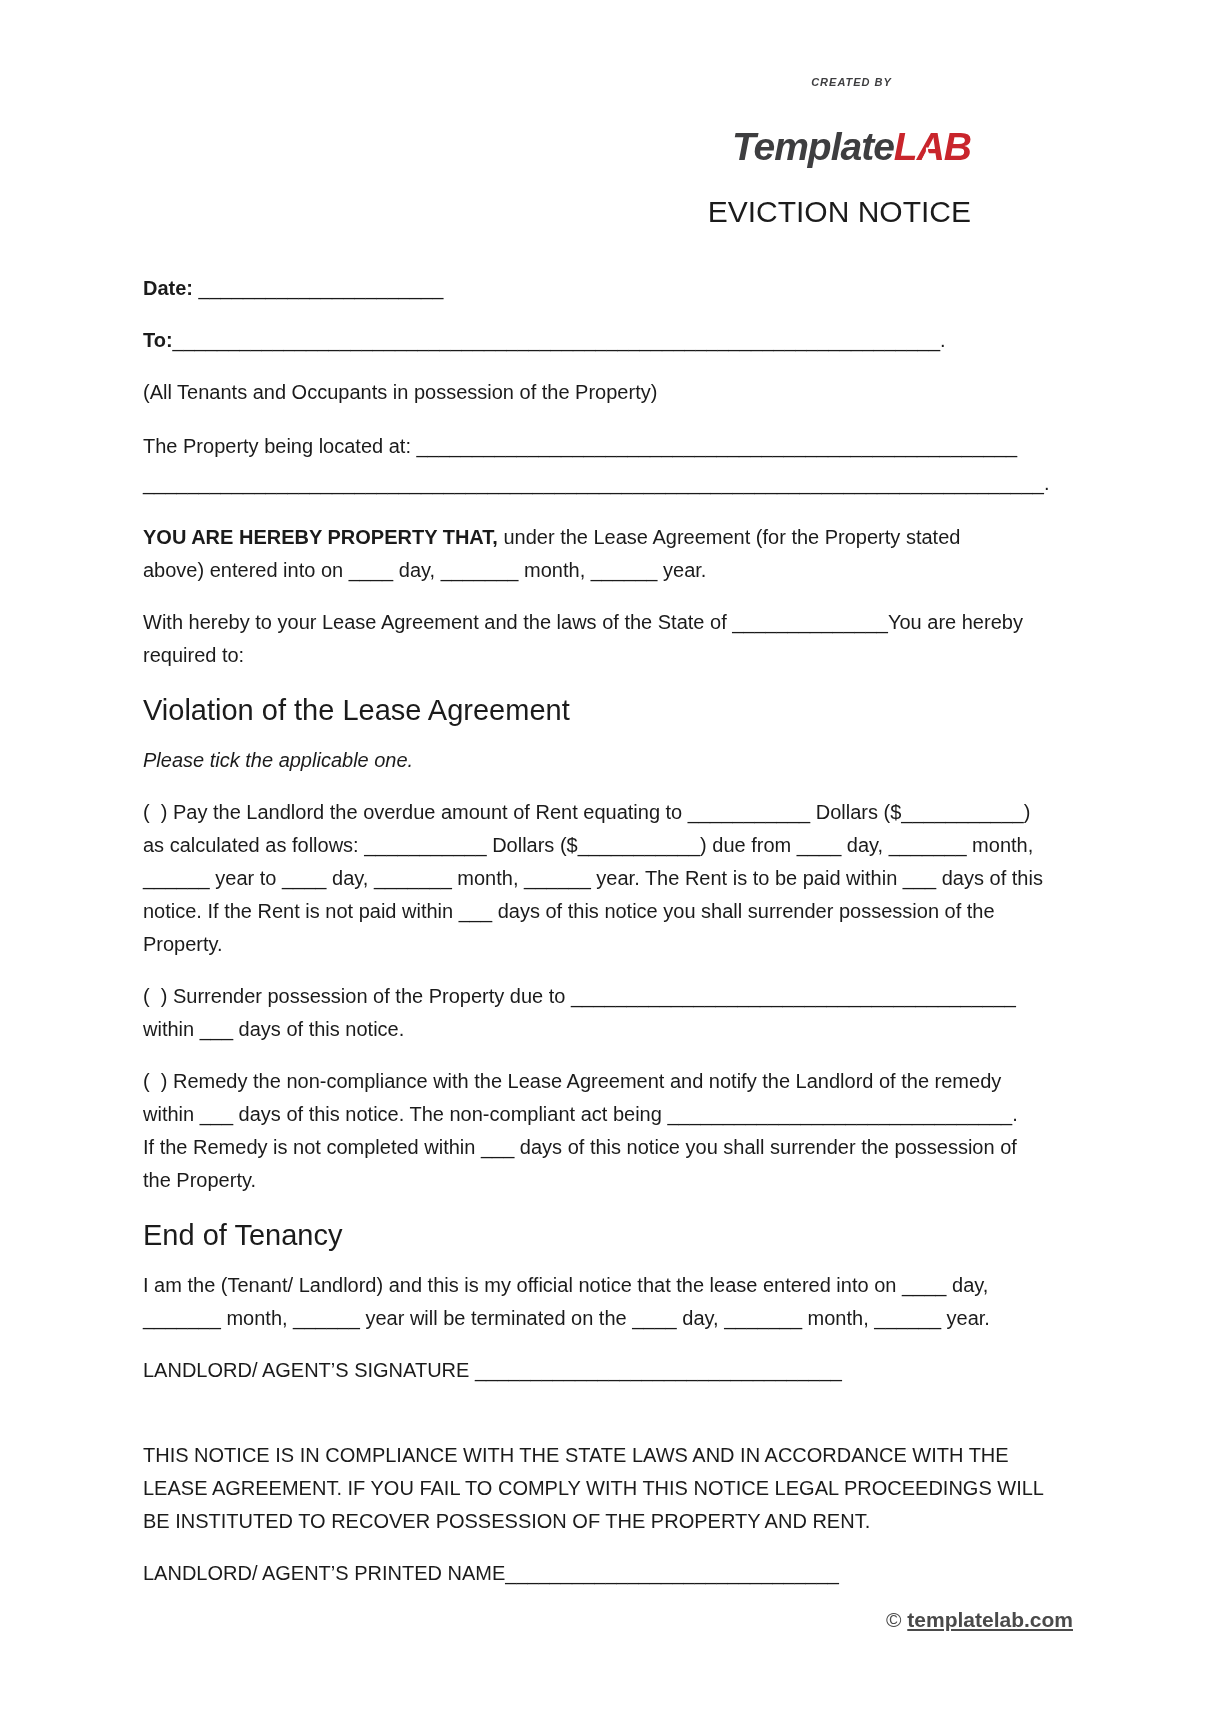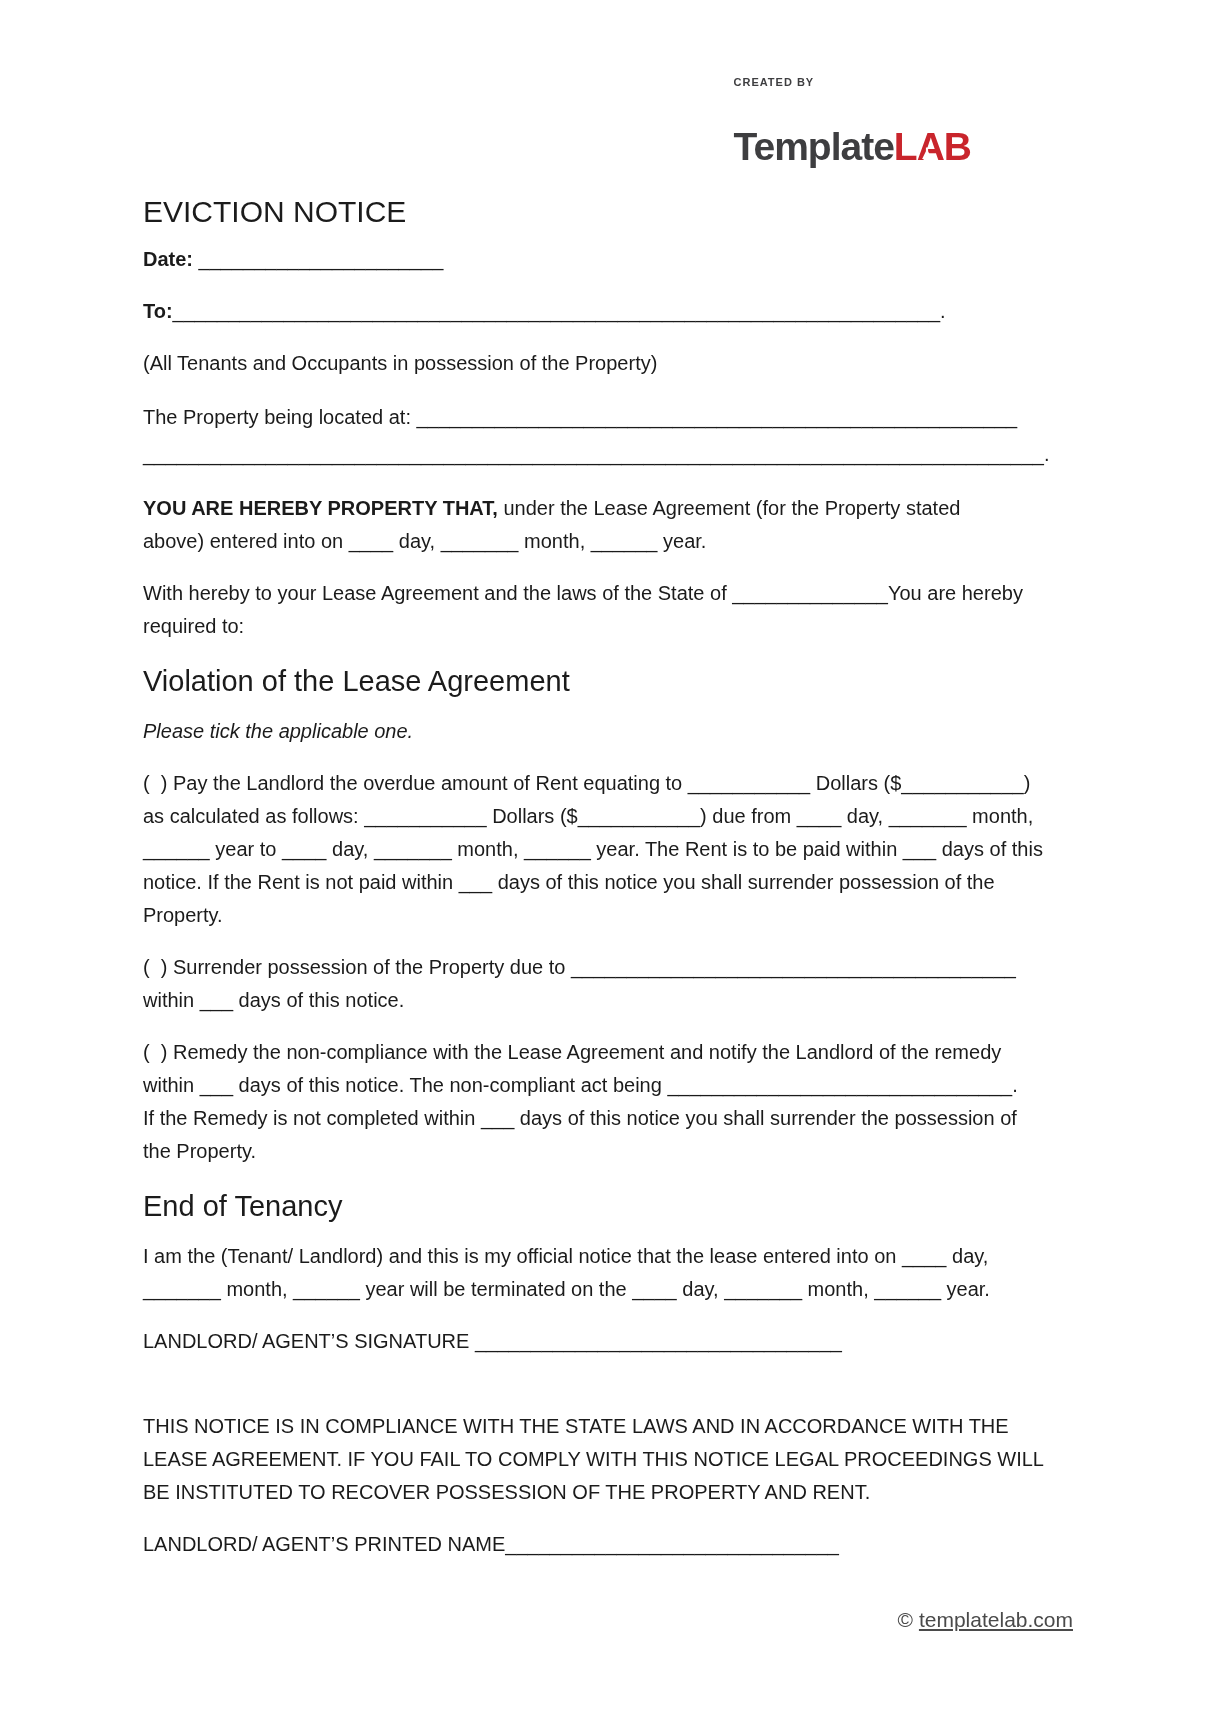--- a/index.html
+++ b/index.html
@@ -8,38 +8,38 @@
     background: #ffffff;
     font-family: "Liberation Sans", sans-serif;
     color: #1b1b1b;
     position: relative;
     overflow: hidden;
   }
   .page { padding: 76px 145px 0 143px; position: relative; }
 
   
   .logo { width: 828px; display: flex; justify-content: flex-end; }
-  .logo-inner { text-align: left; }
+  .logo-inner { text-align: center; font-style: italic; }
   .created-by {
     font-size: 11px; font-weight: bold; letter-spacing: 1px;
     color: #3e3e40; margin-bottom: 0px;
   }
   .brand { font-size: 39px; font-weight: bold; letter-spacing: -1px; line-height: 42px; margin-top: 38px; }
   .brand-gray { color: #3e3e40; }
   .brand-red { color: #c9252c; position: relative; display: inline-block; }
   .flask {
     position: absolute; left: 27px; bottom: 8px;
     width: 12px; height: 13px; pointer-events: none;
   }
 
   
   .doc-title {
-    width: 828px; text-align: left;
+    width: 828px; text-align: right;
     font-size: 30px; font-weight: 400; line-height: 36px;
-    margin: 26px 0 13px 0;
+    margin: 26px 0 42px 0;
   }
   .section-heading {
     width: 828px; 
     font-size: 29px; font-weight: 400; line-height: 38px;
     margin: 12px 0 15px 0;
   }
 
   
   .para {
     font-size: 20px; line-height: 33px;
@@ -51,21 +51,21 @@
   .bold { font-weight: bold; text-align: center; }
   .italic { font-style: italic; }
   .prop-para { line-height: 37px; }
   .compliance { margin-top: 52px; }
 
   
   .footer {
     position: absolute; top: 1608px; right: 147px;
     font-size: 21px; color: #4a4a4a;
   }
-  .footer .link { text-decoration: underline; cursor: pointer; }
+  .footer .link { text-decoration: underline; cursor: pointer; font-weight: bold; }
 </style>
 </head>
 <body>
 
 <div class="page">
 
   <div class="logo">
     <div class="logo-inner">
       <div class="created-by">CREATED BY</div>
       <div class="brand"><span class="brand-gray">Template</span><span class="brand-red"><span>LAB</span><svg class="flask" viewBox="0 0 10 12" xmlns="http://www.w3.org/2000/svg">

